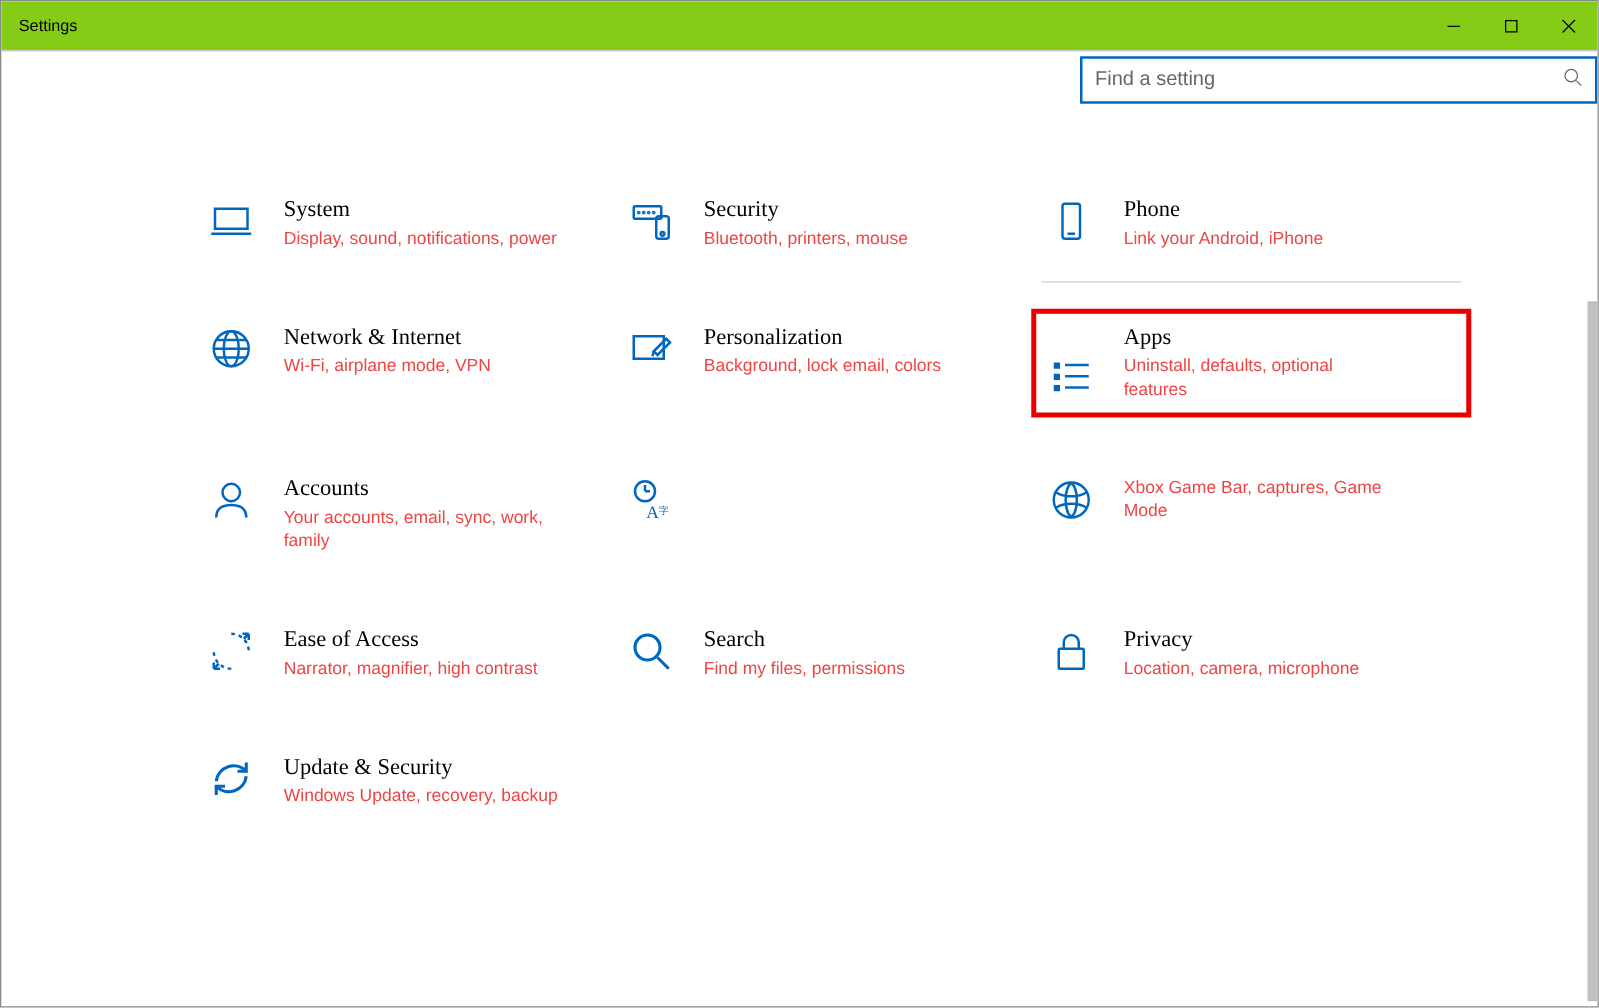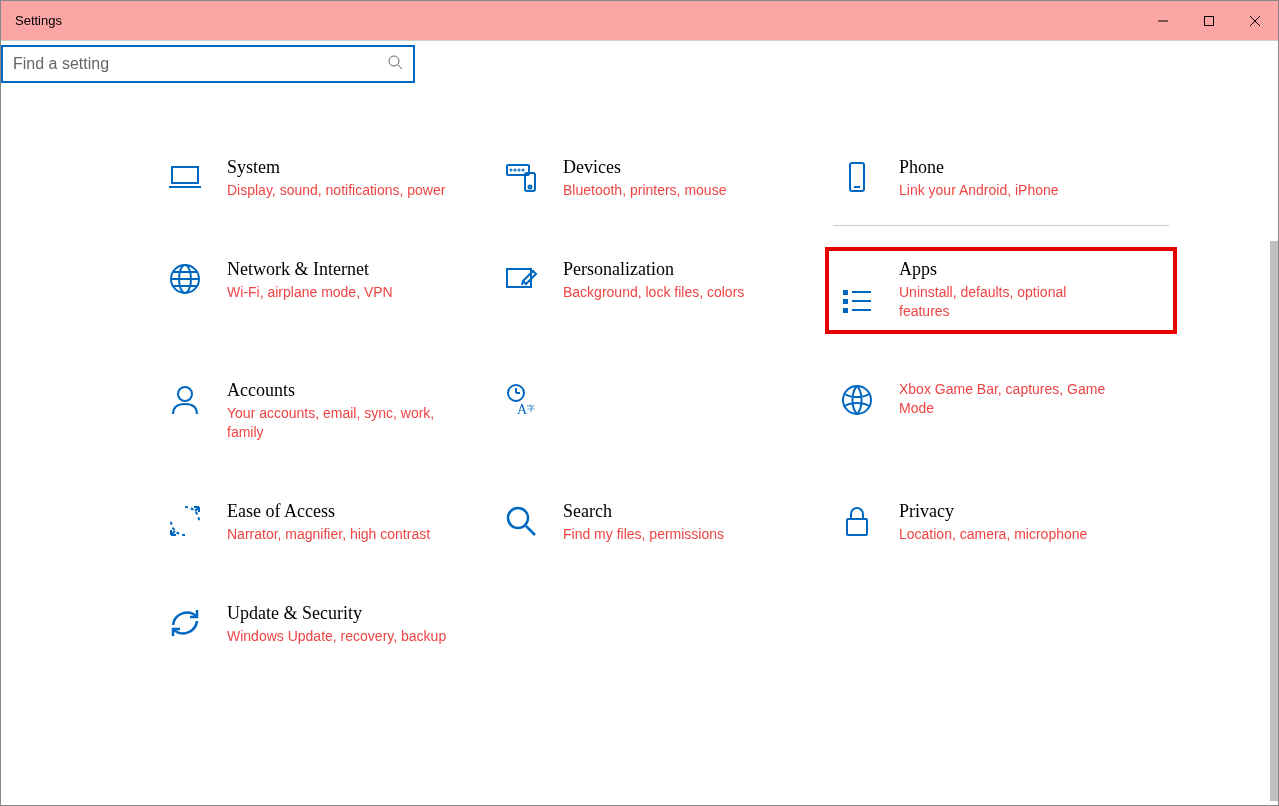--- a/index.html
+++ b/index.html
@@ -7,21 +7,21 @@
     font-family: "Segoe UI", Arial, sans-serif;
     background: #fff;
     width: 1279px;
     height: 806px;
     border: 1px solid #888;
     overflow: hidden;
     position: relative;
   }
   .titlebar {
     height: 40px;
-    background: #fca5a5;
+    background: #84cc16;
     border-bottom: 1px solid #d0d0d0;
     display: flex;
     align-items: center;
     justify-content: space-between;
     padding-left: 14px;
   }
   .titlebar-title {
     font-size: 13px;
     color: #000;
   }
@@ -38,21 +38,21 @@
     color: #000;
   }
   .titlebar-btn svg { stroke: #000; }
   .content {
     position: relative;
     height: calc(100% - 40px);
     overflow: hidden;
   }
   .search-wrap {
     display: flex;
-    justify-content: flex-start;
+    justify-content: flex-end;
     margin-top: 4px;
   }
   .search-box {
     width: 414px;
     height: 38px;
     border: 2px solid #0067c0;
     display: flex;
     align-items: center;
     padding: 0 10px;
     position: relative;
@@ -197,21 +197,21 @@
             <rect x="4" y="6" width="22" height="10" rx="1"></rect>
             <circle cx="8" cy="11" r="0.5" fill="#0067c0"></circle>
             <circle cx="12" cy="11" r="0.5" fill="#0067c0"></circle>
             <circle cx="16" cy="11" r="0.5" fill="#0067c0"></circle>
             <circle cx="20" cy="11" r="0.5" fill="#0067c0"></circle>
             <rect x="22" y="14" width="10" height="18" rx="2"></rect>
             <circle cx="27" cy="28" r="1.5"></circle>
           </svg>
       </div>
       <div class="tile-text">
-        <div class="tile-title">Devices</div>
+        <div class="tile-title">Security</div>
         <div class="tile-desc">Bluetooth, printers, mouse</div>
       </div>
     </div>
 
     <div class="tile">
       <div class="tile-icon">
         <svg width="36" height="36" viewBox="0 0 36 36" stroke-width="2">
             <rect x="11" y="4" width="14" height="28" rx="2"></rect>
             <line x1="15" y1="28" x2="21" y2="28"></line>
           </svg>
@@ -241,21 +241,21 @@
     <div class="tile">
       <div class="tile-icon">
         <svg width="36" height="36" viewBox="0 0 36 36" stroke-width="2">
             <rect x="4" y="8" width="24" height="18"></rect>
             <path d="M20 20 L30 10 L33 13 L23 23 Z"></path>
             <line x1="20" y1="20" x2="19" y2="24"></line>
           </svg>
       </div>
       <div class="tile-text">
         <div class="tile-title">Personalization</div>
-        <div class="tile-desc">Background, lock files, colors</div>
+        <div class="tile-desc">Background, lock email, colors</div>
       </div>
     </div>
 
     <div class="tile highlighted">
       <div class="tile-icon">
         <svg width="36" height="36" viewBox="0 0 36 36" stroke-width="2">
             <rect x="4" y="6" width="5" height="5" fill="#0067c0" stroke="none"></rect>
             <rect x="4" y="15" width="5" height="5" fill="#0067c0" stroke="none"></rect>
             <rect x="4" y="24" width="5" height="5" fill="#0067c0" stroke="none"></rect>
             <line x1="13" y1="8" x2="32" y2="8"></line>

